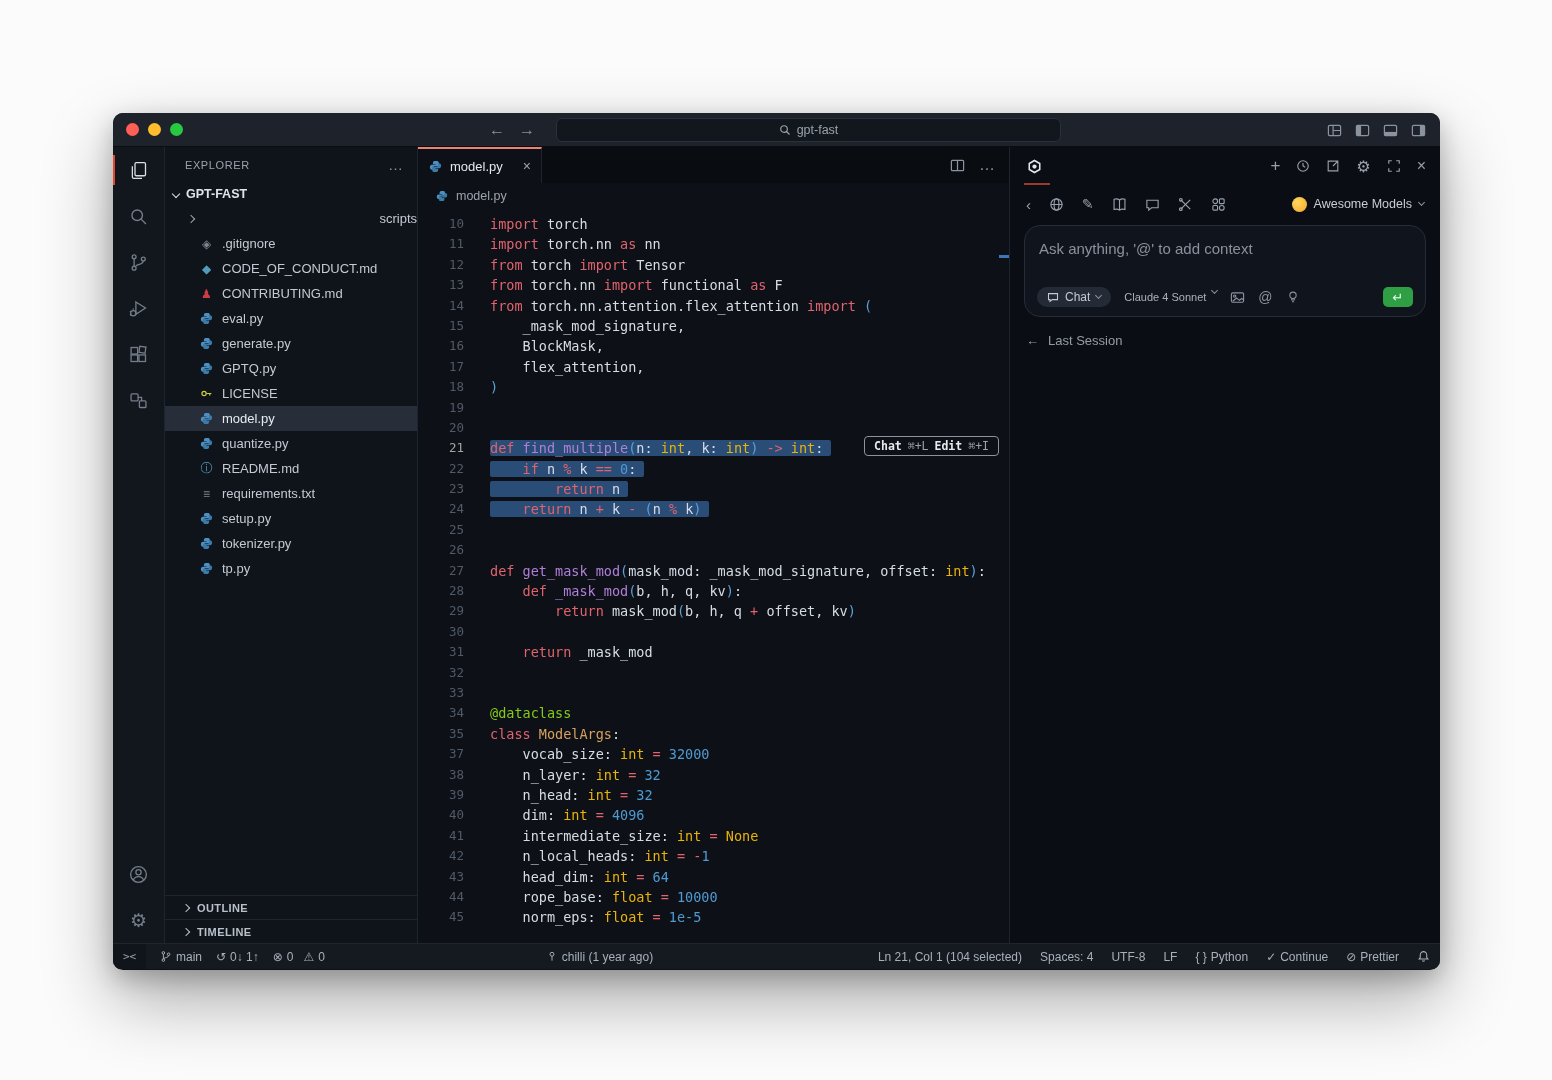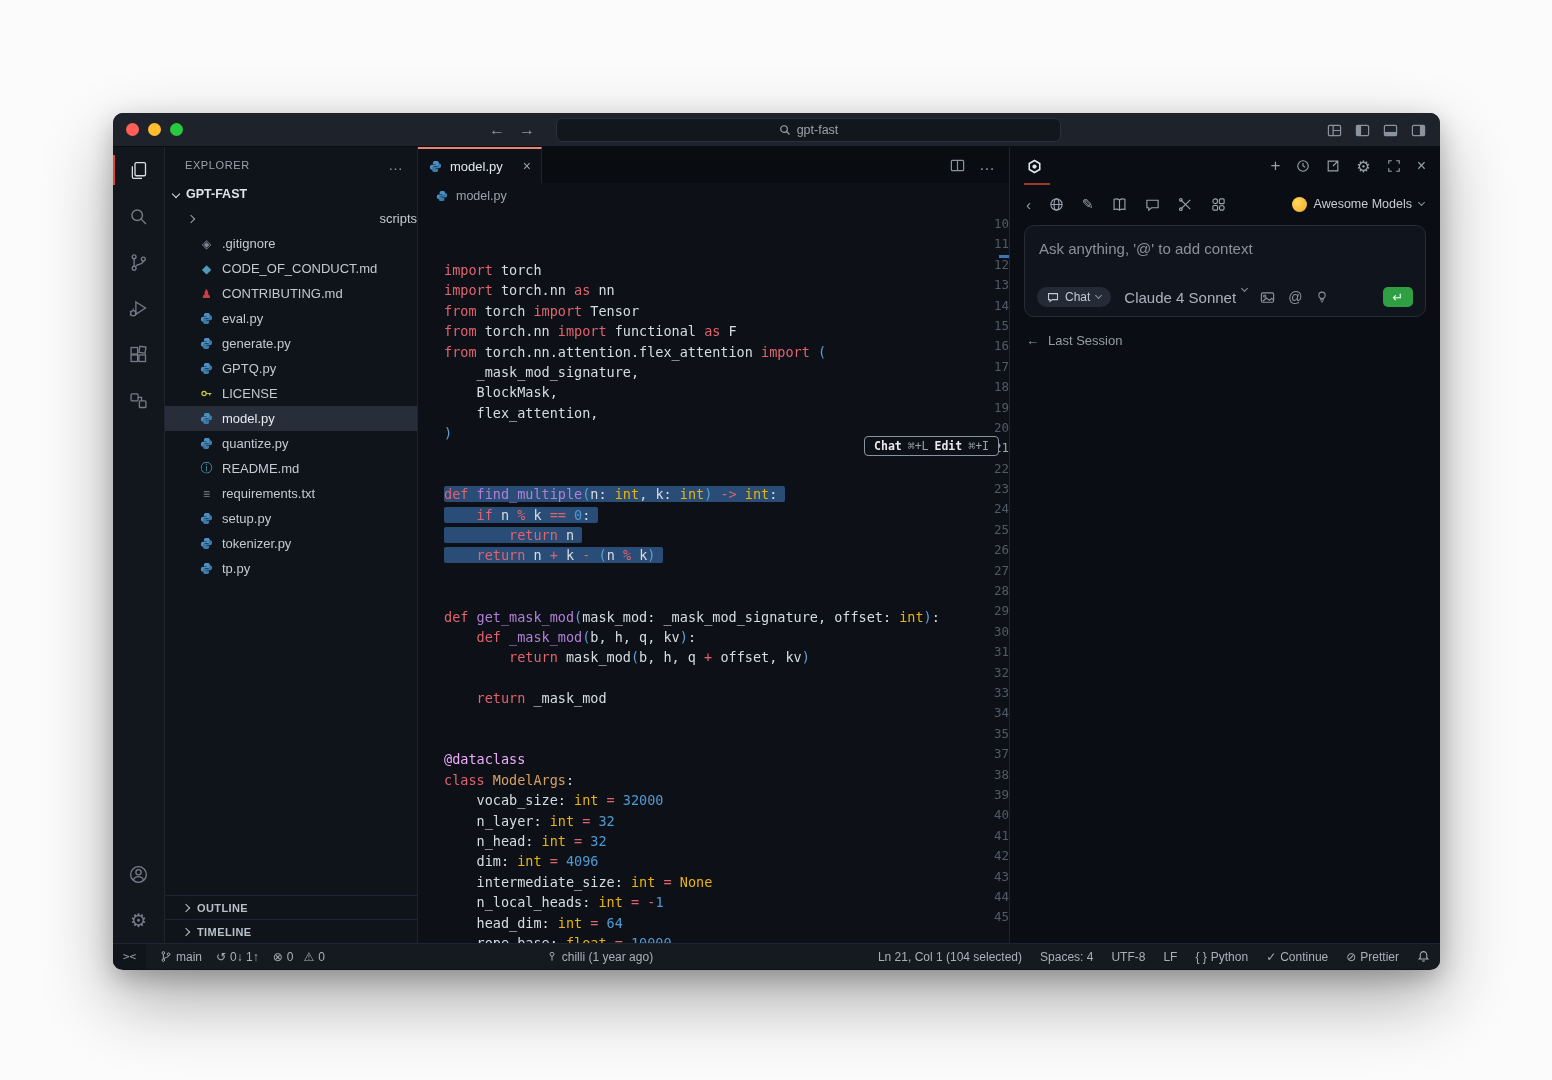--- a/index.html
+++ b/index.html
@@ -50,50 +50,50 @@
   
   .editor { width:592px; background:#0d1117; border-right:1px solid #1f2530; display:flex; flex-direction:column; position:relative; }
   .tabbar { height:36px; background:#090d12; display:flex; align-items:stretch; }
   .tab { width:124px; background:#0d1117; border-top:2px solid #ea8373; border-right:1px solid #1f2530;
     display:flex; align-items:center; gap:7px; padding:0 10px; color:#e2e7ee; font-size:13px; }
   .tab .close { margin-left:auto; color:#9aa3ad; font-size:14px; }
   .tab-actions { margin-left:auto; display:flex; align-items:center; gap:14px; padding-right:14px; color:#8b939f; }
   .breadcrumb { height:26px; display:flex; align-items:center; gap:7px; padding-left:16px; color:#9aa3ad; font-size:12.5px; }
   .code { position:relative; flex:1; overflow:hidden; padding-top:5px;
     font-family:"DejaVu Sans Mono","Liberation Mono",monospace; font-size:13.5px; }
-  .code-line { height:20.4px; line-height:20.4px; white-space:pre; display:flex;flex-direction:column; }
+  .code-line { height:20.4px; line-height:20.4px; white-space:pre; display:flex; }
   .ln { flex:0 0 46px; text-align:right; color:#515a67; font-size:12.5px; user-select:none; }
   .ln.active { color:#a3a3a3; }
   .lc { margin-left:26px; }
   .iu { display:inline-block; width:4ch; border-left:1px solid #232a34; }
   .sel { background:#2a4d77; border-radius:2px; padding-right:8px; }
   .sel .iu { border-left-color:transparent; }
-  .tok-k{color:#e0636d} .tok-o{color:#e0636d} .tok-f{color:#b07fd8} .tok-d{color:#f0abfc}
+  .tok-k{color:#e0636d} .tok-o{color:#e0636d} .tok-f{color:#b07fd8} .tok-d{color:#84cc16}
   .tok-t{color:#eab308} .tok-b{color:#5ba0d6} .tok-n{color:#4f9ad2} .tok-c{color:#d7a05f} .tok-p{color:#d6dce5}
   .sel-widget { position:absolute; top:227px; right:10px; background:#0d1117; border:1px solid #8a93a0; border-radius:4px;
     padding:2px 9px; font-family:"DejaVu Sans Mono","Liberation Mono",monospace; font-size:11.5px; color:#e6e9ee; display:flex; gap:6px; }
   .sel-widget .kbd { color:#9aa3ad; }
   .ruler-mark { position:absolute; right:0; top:46px; width:10px; height:3px; background:#3a76b8; }
 
   
   .panel { width:430px; background:#0a0e14; display:flex; flex-direction:column; color:#c3cad3; }
   .p-header { position:relative; height:38px; display:flex; align-items:center; padding:0 14px 0 16px; }
   .p-logo { position:relative; color:#e2e7ee; display:flex; align-items:center; height:100%; }
   .p-logo::after { content:""; position:absolute; left:-2px; bottom:0; width:26px; height:2px; background:#9c3a32; }
   .p-header-icons { margin-left:auto; display:flex; align-items:center; gap:16px; color:#98a0ab; font-size:14px; }
   .p-toolbar { height:30px; display:flex; align-items:center; gap:18px; padding:0 16px; color:#98a0ab; margin-top:4px; }
   .p-toolbar .backchev { font-size:15px; }
   .model-menu { margin-left:auto; display:flex; align-items:center; gap:7px; color:#c9ccd1; font-size:12.5px; }
   .emoji-disc { width:15px; height:15px; border-radius:50%; background:radial-gradient(circle at 35% 35%, #ffd95e, #f4a62a); }
   .chev-sm { width:5px; height:5px; border-right:1.4px solid #8b939f; border-bottom:1.4px solid #8b939f; transform:rotate(45deg); margin-top:-3px; }
-  .input-card { position:relative; margin:6px 14px 0; height:92px; background:#10151d; border:1px solid #262d38; border-radius:10px; padding:14px 14px; }
+  .input-card { position:relative; margin:6px 14px 0; height:92px; background:#10151d; border:1px solid #262d38; border-radius:16px; padding:14px 14px; }
   .placeholder { color:#8a919b; font-size:15px; }
   .input-row { position:absolute; left:12px; right:12px; bottom:9px; display:flex; align-items:center; gap:13px; color:#8b939f; }
   .chat-pill { display:flex; align-items:center; gap:6px; background:#252b36; border-radius:11px; padding:3px 10px; color:#c3cad3; font-size:12px; }
-  .model-select { display:flex; align-items:flex-start; gap:6px; color:#aab2bd; font-size:15px; }
+  .model-select { display:flex; align-items:flex-start; gap:6px; color:#aab2bd; font-size:11px; }
   .send-btn { margin-left:auto; width:30px; height:20px; background:#2ea043; border-radius:5px; display:flex; align-items:center; justify-content:center; color:#eafbef; font-size:13px; }
   .last-session { display:flex; align-items:center; gap:9px; padding:16px 16px; color:#959ca6; font-size:13px; }
 
   
   .statusbar { height:26px; background:#151a21; border-top:1px solid #1f2530; display:flex; align-items:center;
     color:#a8b0ba; font-size:12px; padding-right:10px; }
   .remote-chip { width:33px; height:100%; background:#10151c; display:flex; align-items:center; justify-content:center;
     font-family:"DejaVu Sans Mono","Liberation Mono",monospace; font-size:11px; color:#9aa3ad; }
   .st-item { display:flex; align-items:center; gap:4px; margin-left:14px; white-space:nowrap; }
   .st-right { display:flex; align-items:center; }

